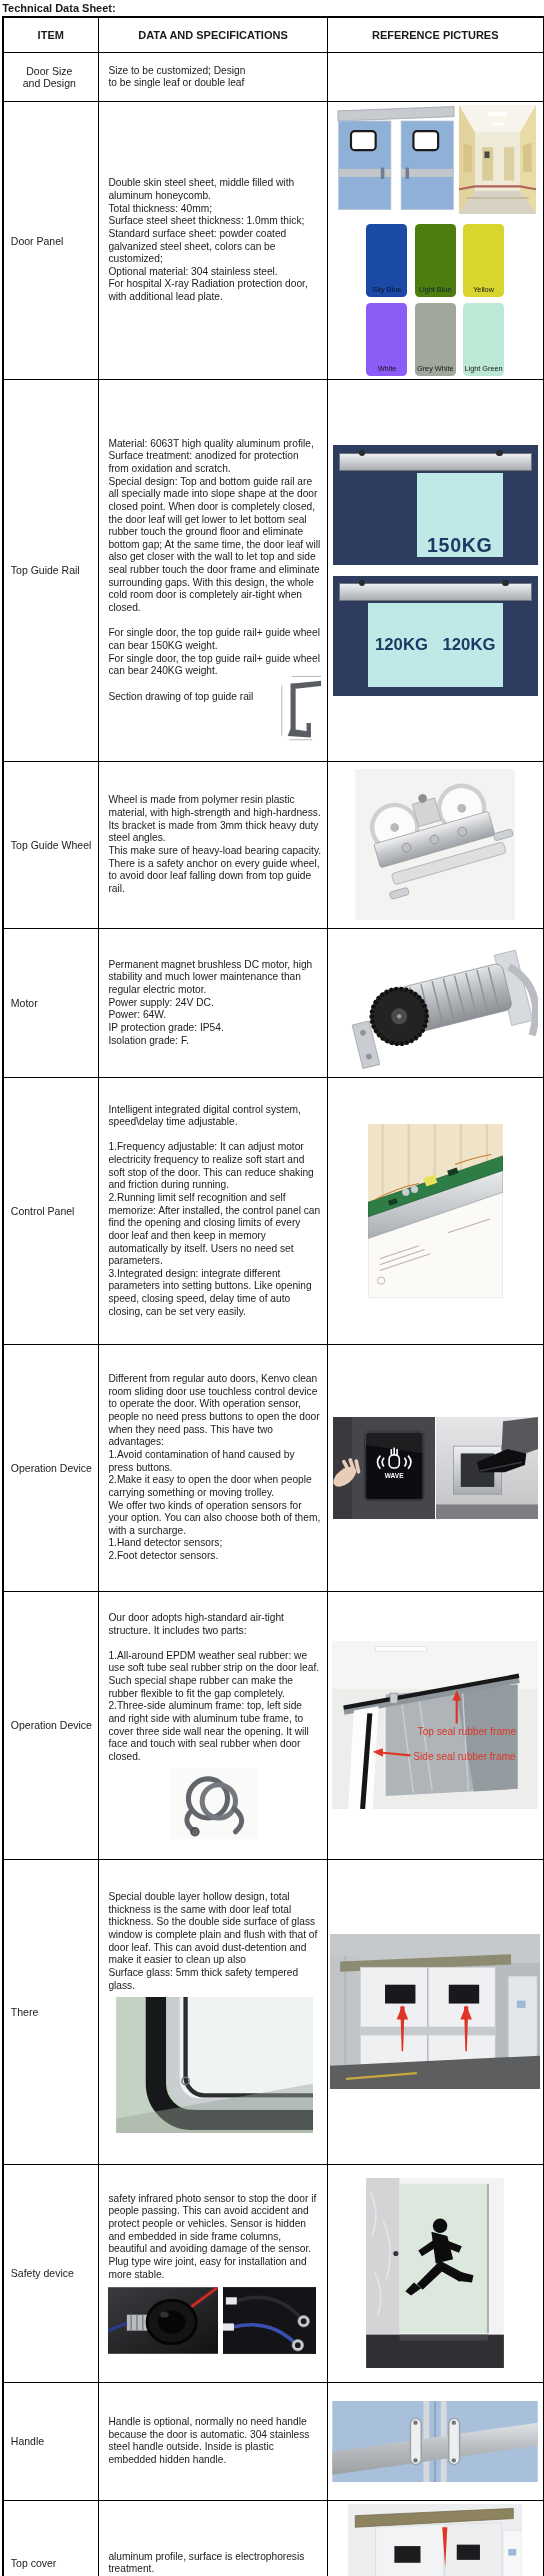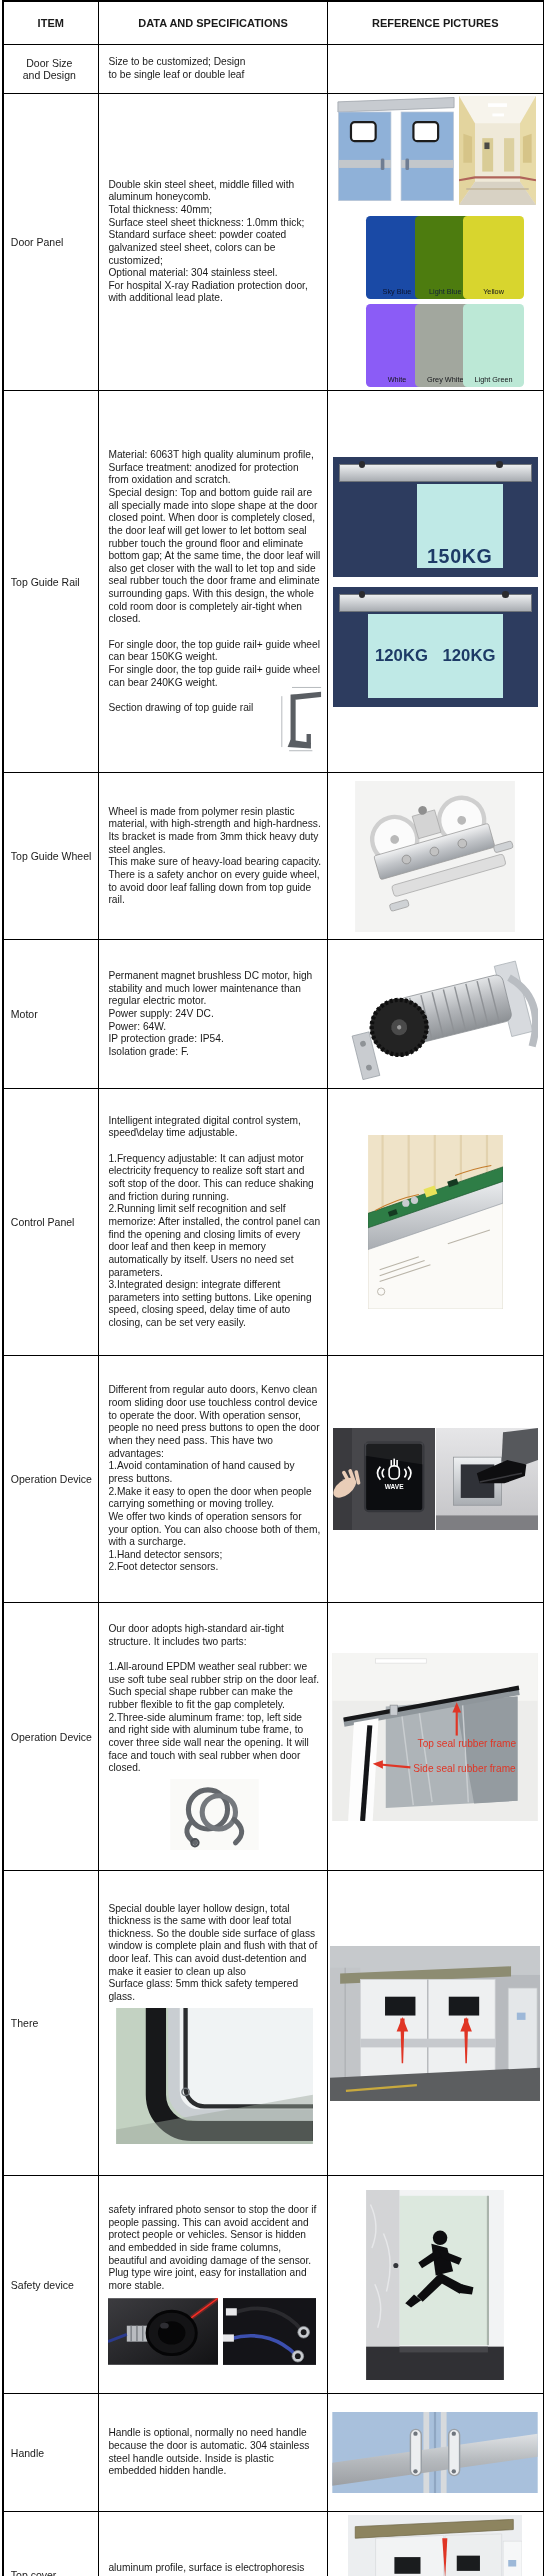--- a/index.html
+++ b/index.html
@@ -12,50 +12,51 @@
   td.item{font-size:10.5px;padding:2.9px 2.9px 2.9px 7.3px;text-align:left;}
   td.item.center{text-align:center;padding-left:0;}
   td.spec{font-size:10.2px;line-height:1.24;padding:5.8px 5.8px 5.8px 9.4px;}
   td.spec.center{}
   .prewrap{white-space:pre-line;}
   td.ref{padding:2.9px;}
   .refwrap{display:flex;flex-direction:column;align-items:center;justify-content:center;gap:7.3px;}
   .rowflex{display:flex;align-items:flex-start;gap:1.5px;}
   
   .swatch-grid{display:grid;grid-template-columns:repeat(3,41px);gap:5.8px 7.3px;margin-top:5.8px;}
-  .swatch{width:41px;height:83px;border-radius:4.4px;position:relative;padding-left:20px;}
+  .swatch{width:41px;height:73px;border-radius:4.4px;position:relative;}
   .swatch .lbl{position:absolute;left:0;right:0;bottom:2.9px;text-align:center;font-size:7.3px;color:#15161a;white-space:nowrap;}
   
   .rail-box{width:205px;height:120px;position:relative;background:#2d3c5f;}
   .rail-bar{position:absolute;left:5.8px;right:5.8px;top:7.3px;height:16px;background:linear-gradient(#eceef0,#a9adb2);border:0.7px solid #6f747a;}
   .rail-dot{position:absolute;top:4.4px;width:6.5px;height:6.5px;border-radius:50%;background:#2b2b2e;}
   .rail-panel{position:absolute;top:27.6px;bottom:8.7px;background:#bfe9e6;display:flex;align-items:flex-end;justify-content:center;font-weight:bold;}
   .rail-panels{position:absolute;left:35px;right:35px;top:27.6px;bottom:8.7px;display:flex;gap:0;}
   .rail-panels .rail-panel2{flex:1;background:#bfe9e6;display:flex;align-items:center;justify-content:center;font-weight:bold;position:static;}
   .kg1{font-size:19.6px;letter-spacing:0.7px;}
   .kg2{font-size:16.7px;}
   .spec-rel{position:relative;}
   .section-svg{position:absolute;right:2.9px;bottom:19px;}
   .spec-imgs{display:flex;gap:4.4px;margin-top:5.8px;align-items:center;}
   .centered{display:flex;justify-content:center;margin-top:4.4px;}
 </style>
 </head>
 <body>
 
 <div class="page">
+  <div class="doc-title">Technical Data Sheet:</div>
 
   <table class="sheet">
     <colgroup>
         <col style="width:96px">
         <col style="width:229px">
         <col style="width:216px">
       </colgroup>
 
     <tbody>
-        <tr style="height:43px">
+        <tr style="height:36px">
       <th>ITEM</th>
       <th>DATA AND SPECIFICATIONS</th>
       <th>REFERENCE PICTURES</th>
     </tr>
 
     <tr style="height:49px">
       <td class="item center prewrap">Door Size
 and Design</td>
       <td class="spec center prewrap">Size to be customized; Design
 to be single leaf or double leaf</td>

